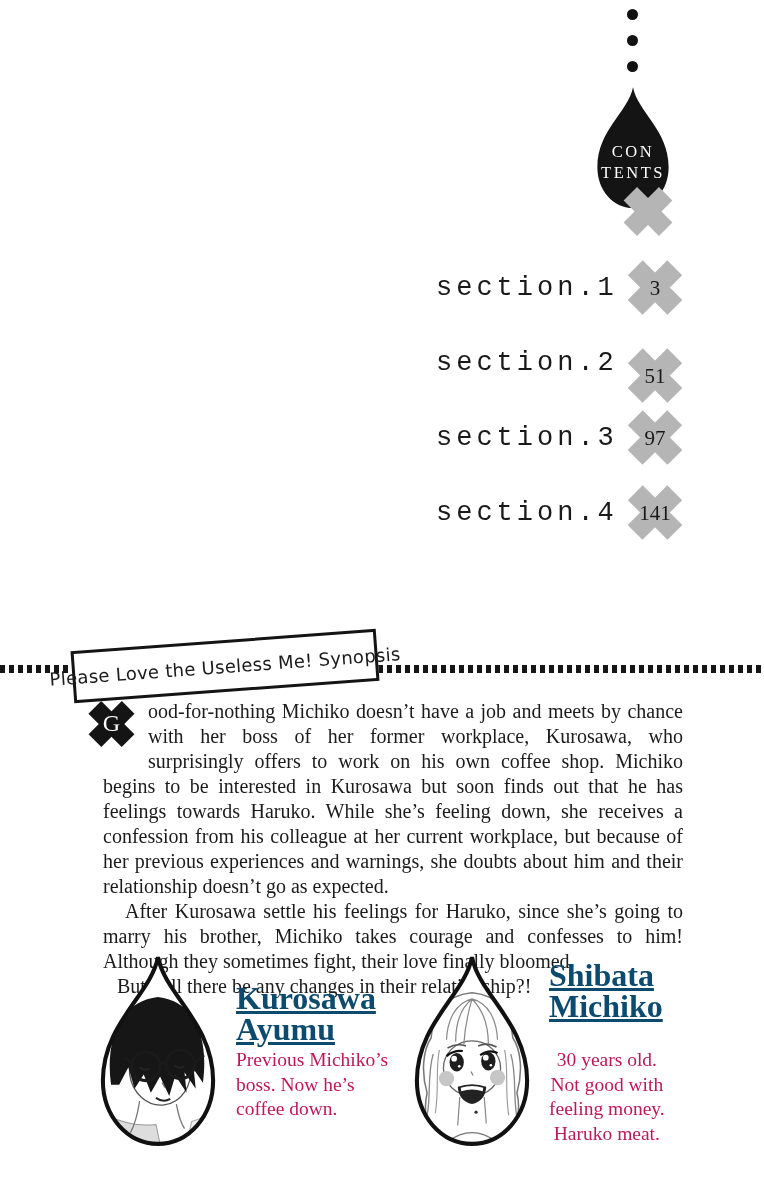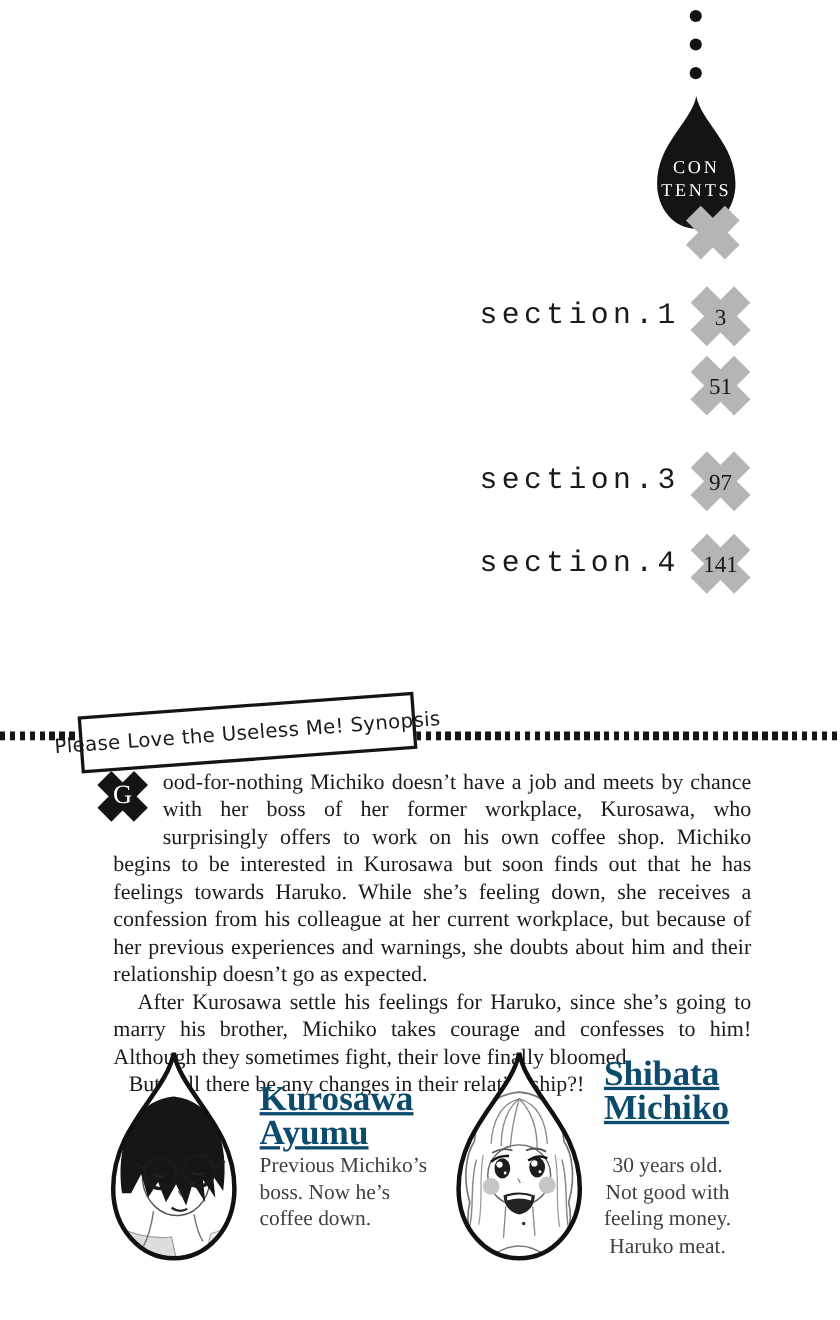--- a/index.html
+++ b/index.html
@@ -25,21 +25,21 @@
   .contents-cross{left:623px;top:186px;width:50px;height:50px;z-index:3;}
 
   
   .toc-label{position:absolute;left:436px;font-family:"Liberation Mono", monospace;
              font-size:27px;letter-spacing:4px;color:#1a1a1a;white-space:nowrap;text-align:right;}
   .toc-cross{width:56px;height:56px;left:627px;}
   .toc-page{position:absolute;left:0;top:0;width:100%;height:100%;display:flex;
             align-items:center;justify-content:center;font-family:"Liberation Serif", serif;
             font-size:21px;color:#181818;z-index:2;}
   .r1t{top:273px}.r2t{top:348px}.r3t{top:423px}.r4t{top:498px}
-  .r1c{top:260px}.r2c{top:323px}.r3c{top:410px}.r4c{top:485px}
+  .r1c{top:260px}.r2c{top:348px}.r3c{top:410px}.r4c{top:485px}
 
   
   .dashline{position:absolute;left:0;top:665px;width:764px;height:8px;
             background:repeating-linear-gradient(90deg,#161616 0 5px,transparent 5px 9px);}
 
   
   .syn-tag{position:absolute;left:72px;top:640px;width:300px;height:46px;z-index:4;
            background:#fff;border:3px solid #141414;transform:rotate(-4.2deg);
            display:flex;align-items:center;justify-content:center;
            font-family:"DejaVu Sans", sans-serif;font-size:18px;white-space:nowrap;
@@ -56,21 +56,21 @@
   .gletter{position:absolute;left:-15px;top:1px;width:47px;height:47px;display:flex;
            align-items:center;justify-content:center;color:#ffffff;font-size:24px;z-index:2;}
 
   
   .portrait{position:absolute;width:128px;height:198px;}
   .pA{left:94px;top:952px;}
   .pB{left:408px;top:952px;}
   .char-name{position:absolute;font-weight:bold;font-size:32px;line-height:31px;color:#0c4a6e;text-decoration:underline;}
   .nA{left:236px;top:983px;}
   .nB{left:549px;top:960px;}
-  .char-desc{position:absolute;font-size:19.5px;line-height:24.5px;color:#404040;}
+  .char-desc{position:absolute;font-size:19.5px;line-height:24.5px;color:#be185d;}
   .dA{left:236px;top:1048px;}
   .dB{left:549px;top:1048px;text-align:center;}
 </style>
 </head>
 <body>
 
 <div class="page">
 
   <div class="dot d1"></div>
   <div class="dot d2"></div>
@@ -88,20 +88,21 @@
       <span class="bar b2"></span>
   </div>
 
   <div class="toc-label r1t">section.1</div>
   <div class="xcross gray toc-cross r1c">
     <span class="bar b1"></span>
       <span class="bar b2"></span>
     <span class="toc-page">3</span>
   </div>
 
+  <div class="toc-label r2t">section.2</div>
   <div class="xcross gray toc-cross r2c">
     <span class="bar b1"></span>
       <span class="bar b2"></span>
     <span class="toc-page">51</span>
   </div>
 
   <div class="toc-label r3t">section.3</div>
   <div class="xcross gray toc-cross r3c">
     <span class="bar b1"></span>
       <span class="bar b2"></span>

